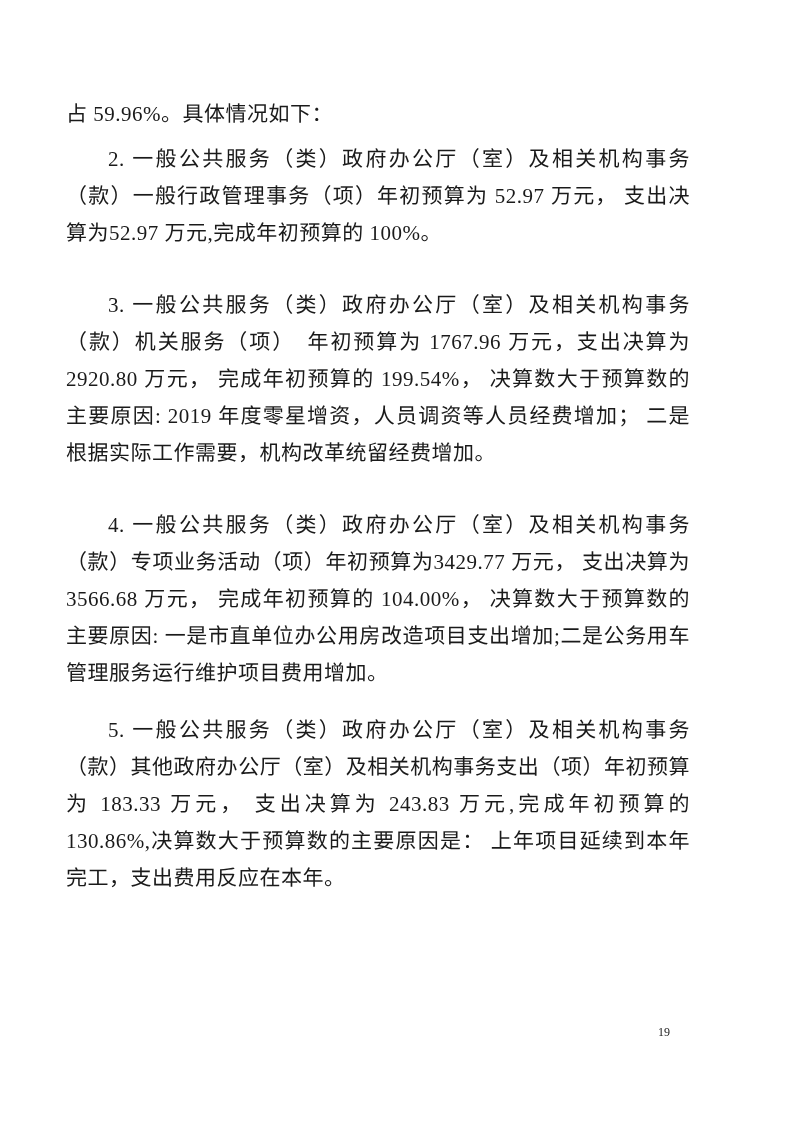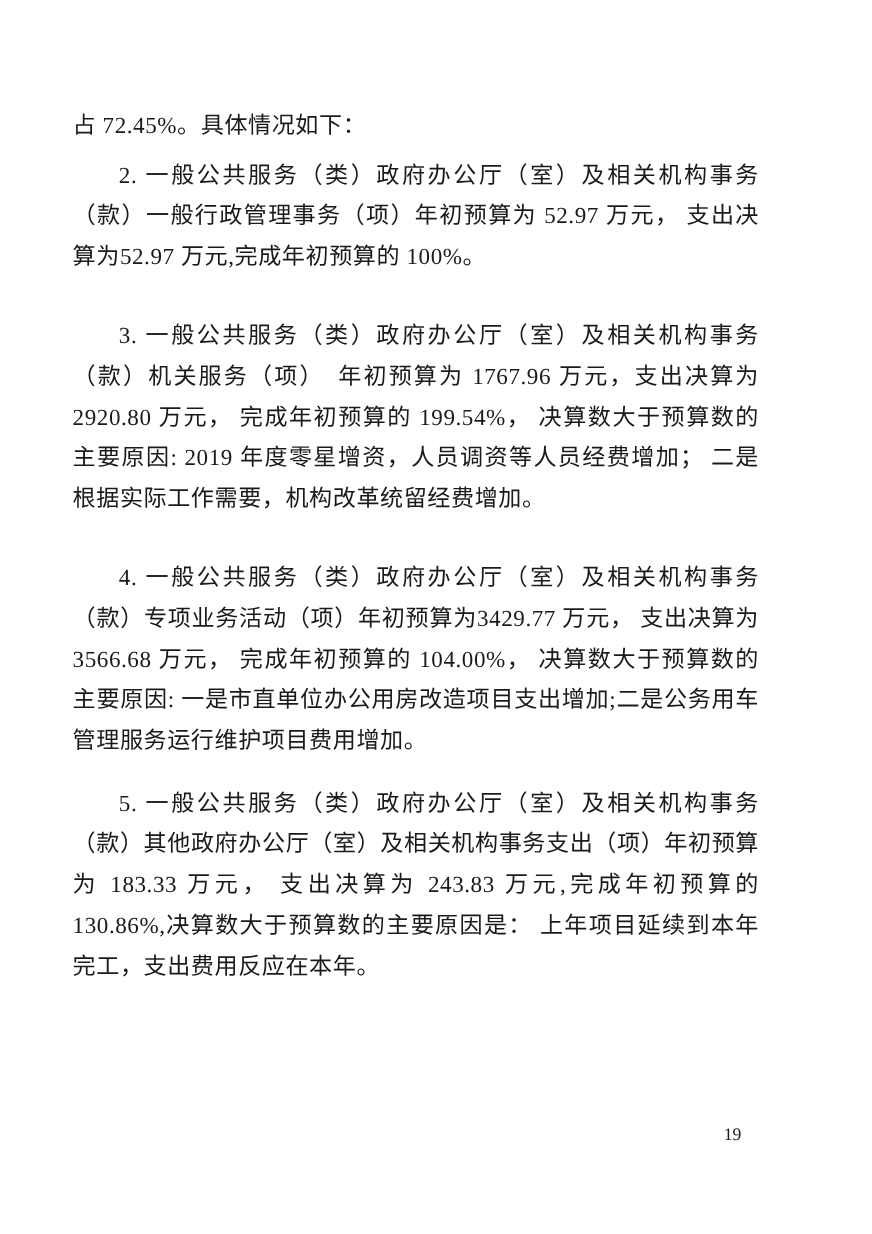--- a/index.html
+++ b/index.html
@@ -39,30 +39,30 @@
   }
   .item {
     text-indent: 2em;
   }
   .mb16 { margin-bottom: 16px; }
   .mb20 { margin-bottom: 20px; margin-top: 35px; }
   .page-number {
     position: absolute;
     left: 658px;
     top: 1020px;
-    font-size: 16px;
+    font-size: 12px;
     line-height: 24px;
     color: #1a1a1a;
   }
 </style>
 </head>
 <body>
 
 <div class="page">
   <main class="body-text">
-    <p class="para intro">占 72.45%。具体情况如下：</p>
+    <p class="para intro">占 59.96%。具体情况如下：</p>
     <p class="para item mb16">2. 一般公共服务（类）政府办公厅（室）及相关机构事务（款）一般行政管理事务（项）年初预算为 52.97 万元， 支出决算为52.97 万元,完成年初预算的 100%。</p>
     <p class="para item mb20">3. 一般公共服务（类）政府办公厅（室）及相关机构事务（款）机关服务（项）　年初预算为 1767.96 万元，支出决算为 2920.80 万元， 完成年初预算的 199.54%， 决算数大于预算数的主要原因: 2019 年度零星增资，人员调资等人员经费增加； 二是根据实际工作需要，机构改革统留经费增加。</p>
     <p class="para item mb20">4. 一般公共服务（类）政府办公厅（室）及相关机构事务（款）专项业务活动（项）年初预算为3429.77 万元， 支出决算为3566.68 万元， 完成年初预算的 104.00%， 决算数大于预算数的主要原因: 一是市直单位办公用房改造项目支出增加;二是公务用车管理服务运行维护项目费用增加。</p>
     <p class="para item">5. 一般公共服务（类）政府办公厅（室）及相关机构事务（款）其他政府办公厅（室）及相关机构事务支出（项）年初预算为 183.33 万元， 支出决算为 243.83 万元,完成年初预算的 130.86%,决算数大于预算数的主要原因是： 上年项目延续到本年完工，支出费用反应在本年。</p>
   </main>
   <div class="page-number">19</div>
 </div>
 
 </body></html>

